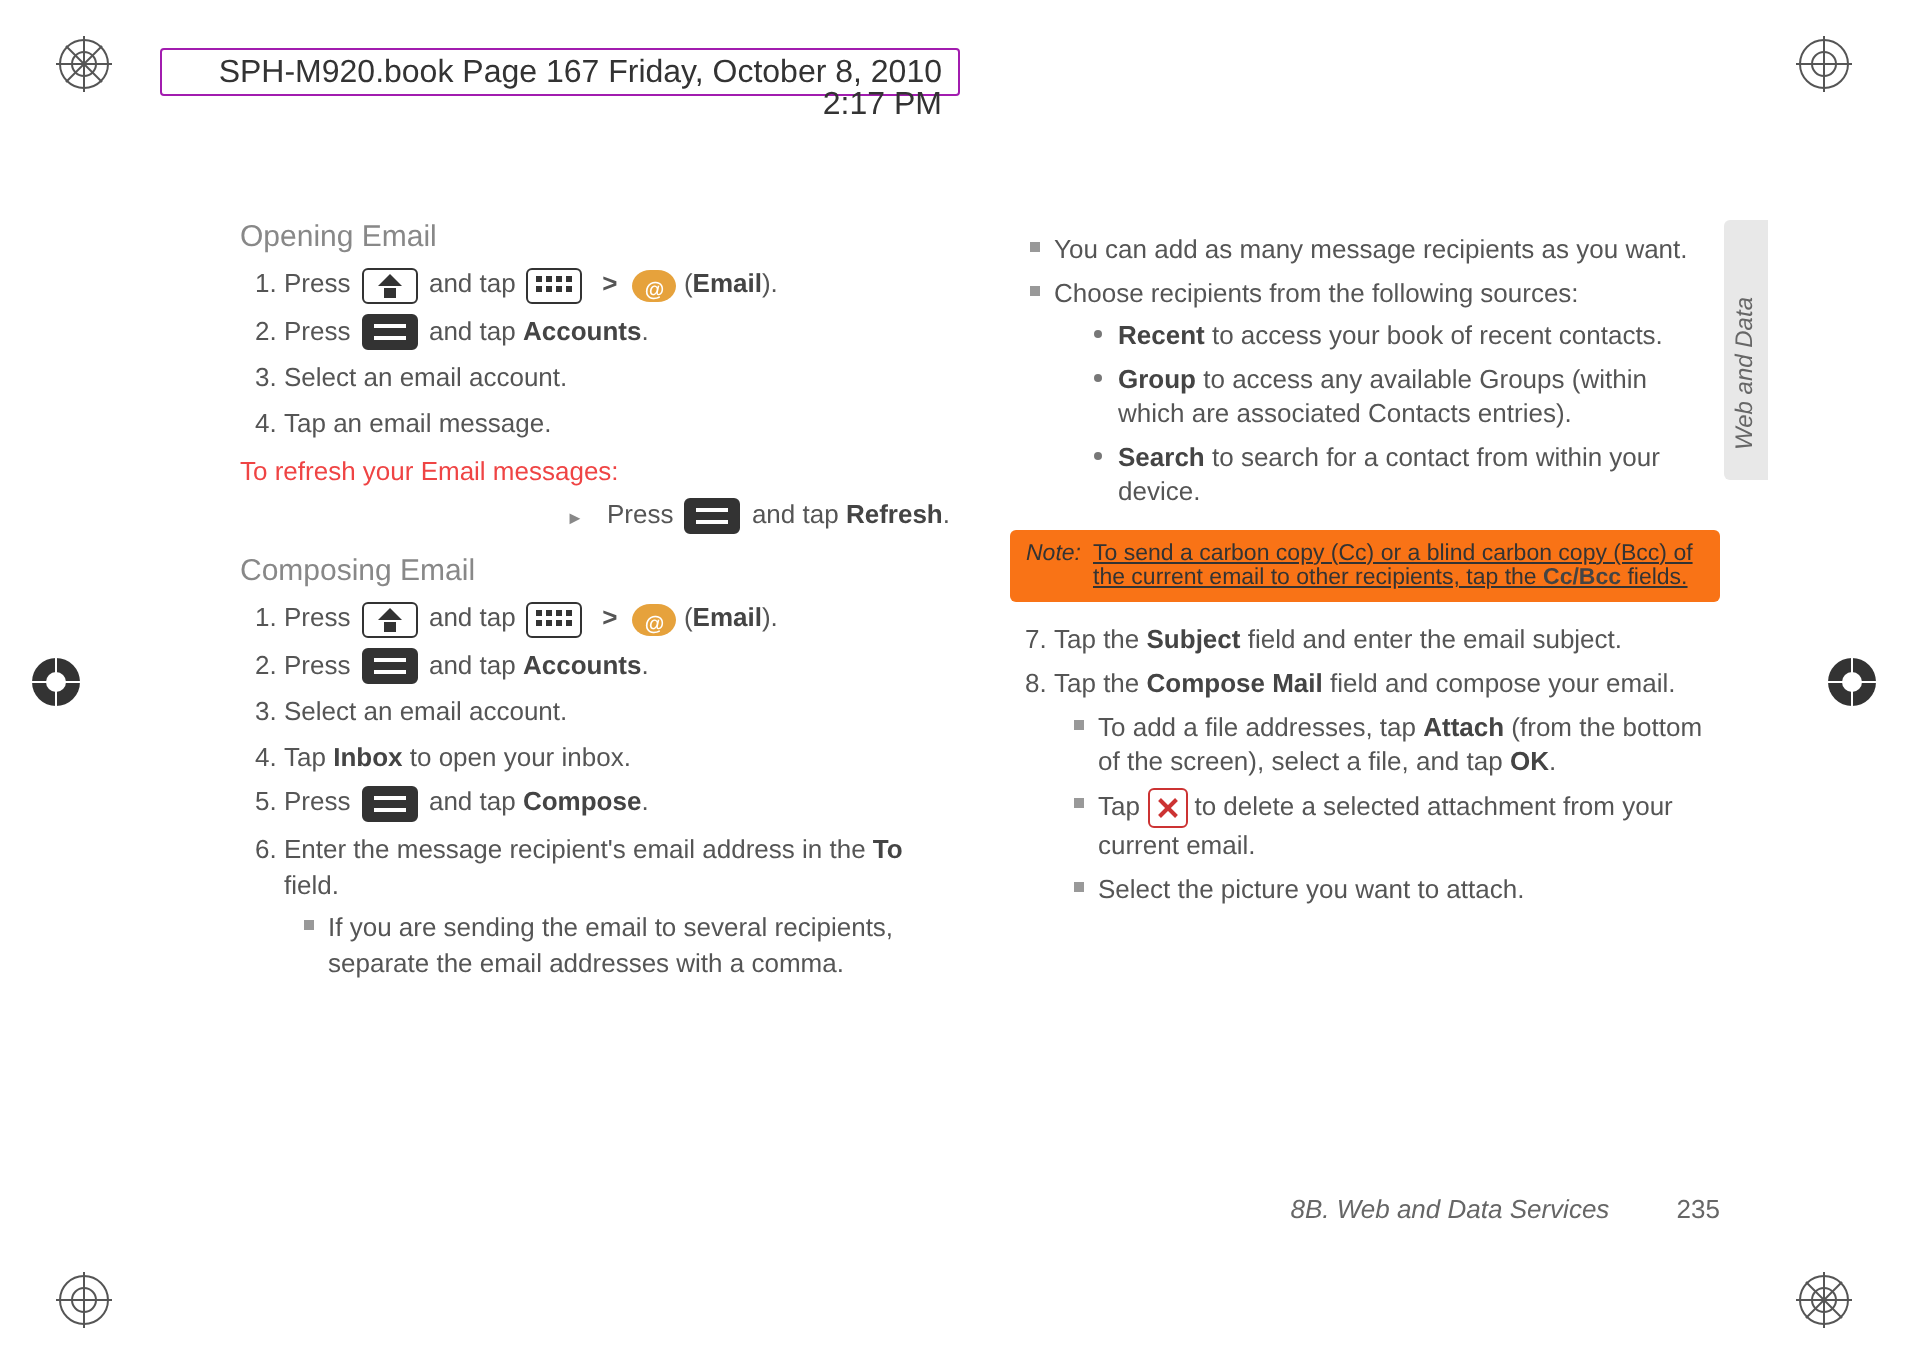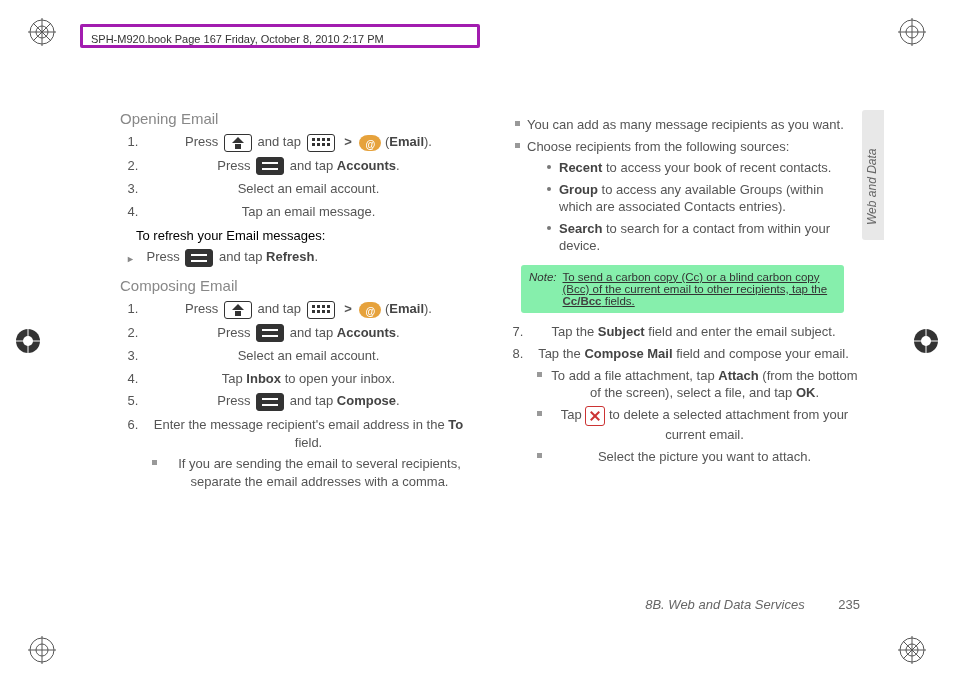--- a/index.html
+++ b/index.html
@@ -14,62 +14,63 @@
     background: #fff;
   }
   .crop-target { position:absolute; }
   .crop-target svg { display:block; }
   .header-bar {
     position: absolute;
     left: 80px;
     top: 24px;
     width: 400px;
     height: 24px;
-    border: 3px solid #a21caf;
+    border: 1px solid #a21caf;
     border-radius: 2px;
-    font-size: 11px;
+    font-size: 16px;
     color: #333;
     padding: 4px 8px;
     box-sizing: border-box;
     line-height: 16px;
+    text-align: right;
   }
   .content {
     position: absolute;
     left: 120px;
     top: 100px;
     width: 740px;
     display: flex;
     gap: 30px;
   }
   .col { width: 355px; }
   h2 {
     font-size: 15px;
     font-weight: normal;
     color: #888;
     margin: 10px 0 6px 0;
   }
   ol.steps {
     list-style: decimal;
     margin: 0 0 8px 0;
     padding-left: 22px;
-    text-align: center;
   }
   ol.steps > li {
     margin: 5px 0;
     line-height: 1.35;
     color: #555;
   }
   .sub-plain {
-    margin: 6px 0 6px 16px;
-    color: #000000;
+    margin: 6px 0 6px 0;
+    color: #ef4444;
     font-size: 13px;
   }
   .arrow-line {
     margin: 6px 0 6px 6px;
     color: #555;
+    text-align: right;
   }
   .arrow-line::before {
     content: "►";
     font-size: 9px;
     color: #888;
     margin-right: 8px;
   }
   ul.square {
     list-style: none;
     padding-left: 10px;
@@ -192,27 +193,27 @@
     content:"";
     position:absolute;
     left:3px; top:8px;
     width:12px; height:2px;
     background:#c33;
   }
   .icon-delete::before { transform: rotate(45deg); }
   .icon-delete::after  { transform: rotate(-45deg); }
   .gt { font-weight:bold; margin:0 4px; color:#555; }
   .note-box {
-    background: #86efac;
+    background: #f97316;
     border-radius: 3px;
     padding: 6px 8px;
     font-size: 11.5px;
     color: #333;
     font-style: italic;
-    margin: 10px 16px;
+    margin: 10px 0;
     display: flex;
     gap: 6px;
   }
   .note-box .note-label { font-style: italic; flex-shrink:0; }
   .note-box .note-body { font-style: normal; text-decoration: underline; }
   .note-box .b { font-style: normal; }
   .side-tab {
     position: absolute;
     right: 70px;
     top: 110px;
@@ -396,21 +397,21 @@
     </div>
 
     <ol class="steps" start="7">
       <li>
         <span>Tap the </span><span class="b">Subject</span><span> field and enter the email subject.</span>
       </li>
       <li>
         <span>Tap the </span><span class="b">Compose Mail</span><span> field and compose your email.</span>
         <ul class="square">
           <li>
-            <span>To add a file attachment, tap </span><span class="b">Attach</span><span> (from the bottom of the screen), select a file, and tap </span><span class="b">OK</span><span>.</span>
+            <span>To add a file addresses, tap </span><span class="b">Attach</span><span> (from the bottom of the screen), select a file, and tap </span><span class="b">OK</span><span>.</span>
           </li>
           <li>
             <span>Tap </span>
             <span class="icon-delete"></span>
             <span> to delete a selected attachment from your current email.</span>
           </li>
           <li>Select the picture you want to attach.</li>
         </ul>
       </li>
     </ol>

